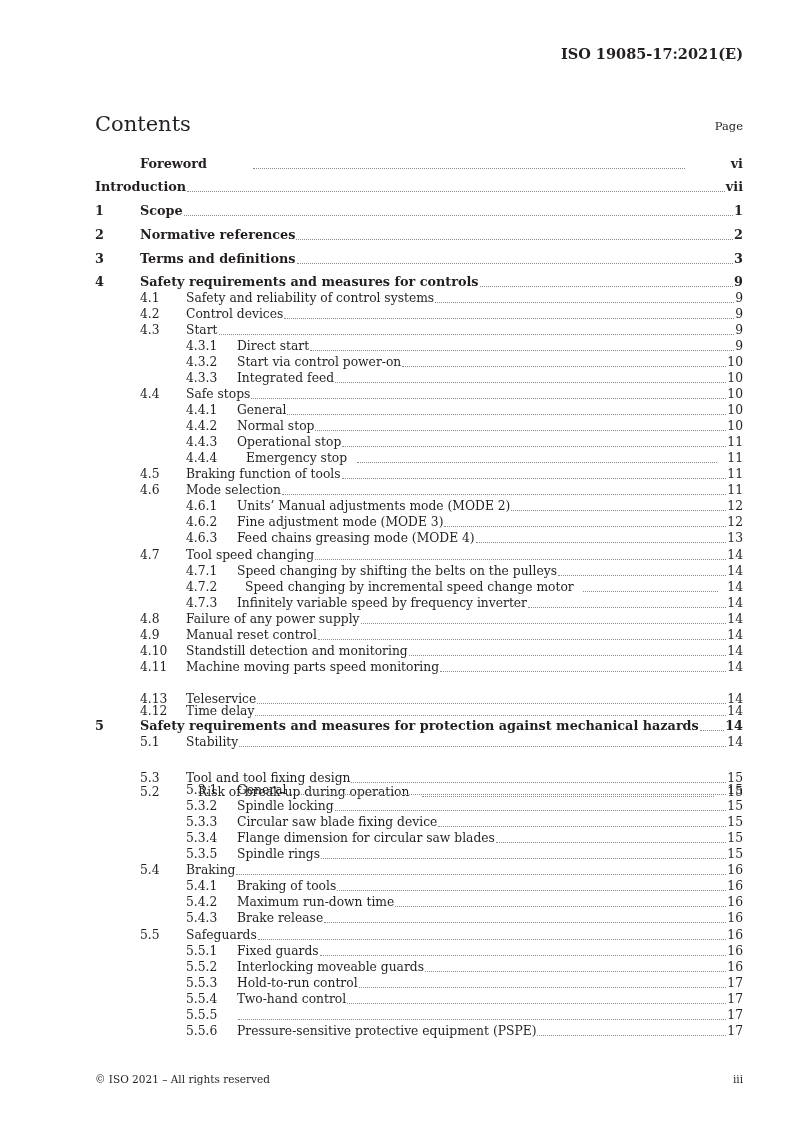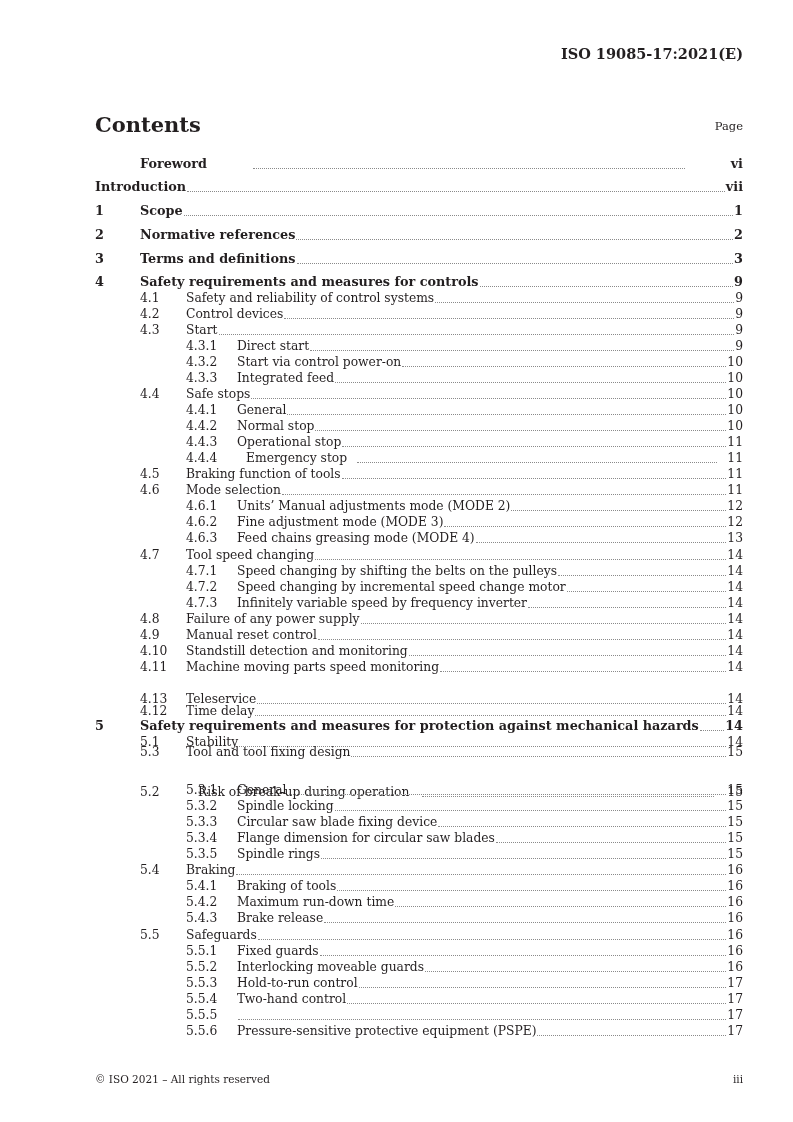--- a/index.html
+++ b/index.html
@@ -1,19 +1,19 @@
 <!DOCTYPE html>
 <html><head>
 <meta charset="utf-8">
 <style>
   html, body { margin: 0; padding: 0; background: #ffffff; }
   body { width: 793px; height: 1122px; position: relative; overflow: hidden;
          font-family: "DejaVu Serif", "Liberation Serif", serif; color: #231f20; }
   .doc-header { position: absolute; top: 45px; right: 50px; font-weight: bold; font-size: 14.5px; }
-  .contents-title { position: absolute; top: 112px; left: 95px; font-size: 21px; font-weight: bold; }
+  .contents-title { position: absolute; top: 112px; left: 95px; font-size: 21px; font-weight: normal; }
   .page-label { position: absolute; top: 119px; right: 50px; font-size: 11.5px; }
   .toc { position: absolute; left: 95px; width: 648px; top: 0; }
   .row { position: absolute; left: 0; width: 648px; height: 16px; display: flex; align-items: baseline;
          font-size: 12.3px; line-height: 16px; white-space: nowrap; }
   .row.bold { font-weight: bold; font-size: 12.8px; }
   .num { flex: 0 0 auto; }
   .title { flex: 0 0 auto; }
   .dots { flex: 1 1 auto; border-bottom: 1px dotted #8a8a8a; margin: 0 1px 3px 1px; height: 1px; align-self: flex-end; }
   .pg { flex: 0 0 auto; text-align: right; }
   .lvl0 .num { width: 0; }
@@ -170,21 +170,21 @@
       <span class="title">Tool speed changing</span>
       <span class="dots"></span>
       <span class="pg">14</span>
     </div>
     <div class="row lvl3" style="top: 563px;">
       <span class="num">4.7.1</span>
       <span class="title">Speed changing by shifting the belts on the pulleys</span>
       <span class="dots"></span>
       <span class="pg">14</span>
     </div>
-    <div class="row lvl3" style="top: 579px;">
+    <div class="row lvl3" style="top: 579px; gap: 8px;">
       <span class="num">4.7.2</span>
       <span class="title">Speed changing by incremental speed change motor</span>
       <span class="dots"></span>
       <span class="pg">14</span>
     </div>
     <div class="row lvl3" style="top: 595px;">
       <span class="num">4.7.3</span>
       <span class="title">Infinitely variable speed by frequency inverter</span>
       <span class="dots"></span>
       <span class="pg">14</span>
@@ -236,21 +236,21 @@
       <span class="title">Stability</span>
       <span class="dots"></span>
       <span class="pg">14</span>
     </div>
     <div class="row lvl2" style="top: 784px; gap: 12px;">
       <span class="num">5.2</span>
       <span class="title">Risk of break-up during operation</span>
       <span class="dots"></span>
       <span class="pg">15</span>
     </div>
-    <div class="row lvl2" style="top: 744px; justify-content: center;">
+    <div class="row lvl2" style="top: 770px; justify-content: center;">
       <span class="num">5.3</span>
       <span class="title">Tool and tool fixing design</span>
       <span class="dots"></span>
       <span class="pg">15</span>
     </div>
     <div class="row lvl3" style="top: 782px;">
       <span class="num">5.3.1</span>
       <span class="title">General</span>
       <span class="dots"></span>
       <span class="pg">15</span>

